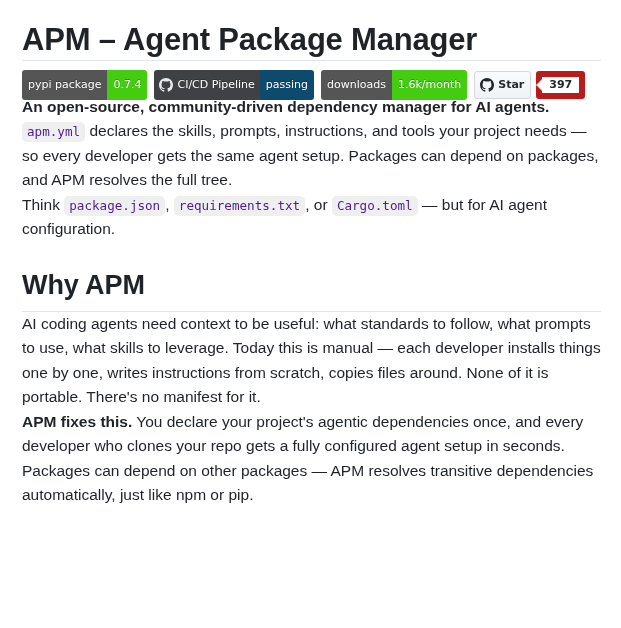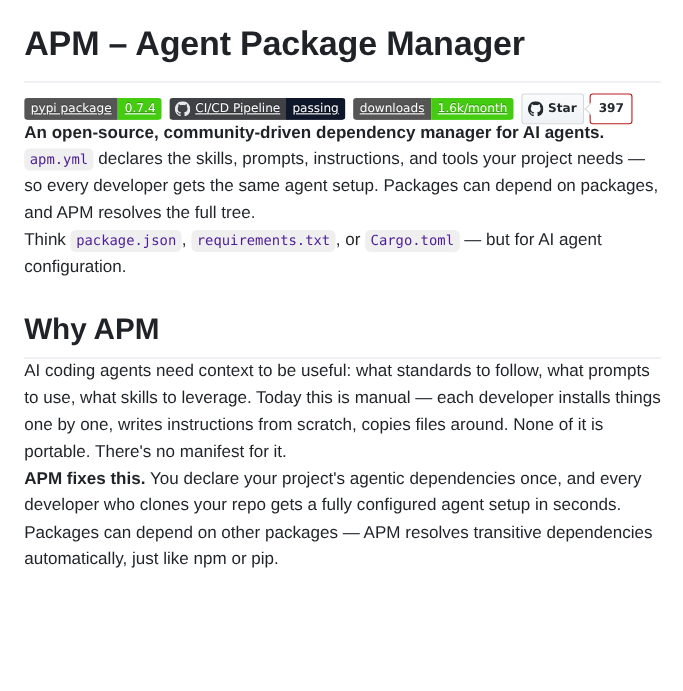--- a/index.html
+++ b/index.html
@@ -23,57 +23,56 @@
   }
 
   
   .h1 {
     font-size: 31px;
     line-height: 1.28;
     font-weight: bold;
     letter-spacing: -0.2px;
     color: #1f2328;
     margin: 4px 0 0 0;
-    padding-bottom: 14px;
+    padding-bottom: 0;
     border-bottom: 1px solid #e2e5e9;
   }
 
   
   .badge-row {
     display: flex;
     align-items: center;
     flex-wrap: nowrap;
     gap: 7px;
     margin-top: 14px;
     height: 20px;
   }
   .badge {
     display: inline-flex;
     align-items: stretch;
-    height: 20px;
+    height: 30px;
     border-radius: 3px;
     overflow: hidden;
     font-size: 11px;
     line-height: 20px;
     font-family: "DejaVu Sans", sans-serif;
     color: #ffffff;
     white-space: nowrap;
-    text-decoration: underline;
   }
   .badge .seg {
     display: inline-flex;
     align-items: center;
     padding: 0 6px;
     text-shadow: 0 -1px 0 rgba(1,1,1,.3);
     font-size: 11px;
   }
   .badge .seg.left   { background: #555555; }
   .badge .seg.left-d { background: #3f4144; }
   .badge .seg.green  { background: #4c1; }
-  .badge .seg.green2 { background: #0f172a; }
+  .badge .seg.green2 { background: #0c4a6e; }
   .badge .seg.icon-pad { padding-left: 5px; padding-right: 5px; gap: 4px; justify-content: space-between; }
 
   .gh-mark { display: inline-block; width: 14px; height: 14px; flex: 0 0 14px; }
 
   
   .star-widget {
     display: inline-flex;
     align-items: stretch;
     height: 28px;
     font-size: 11px;
@@ -91,21 +90,21 @@
     color: #24292e;
     font-weight: bold;
     font-size: 11px;
   }
   .star-count {
     display: inline-flex;
     align-items: center;
     padding: 0 7px;
     margin-left: 5px;
     background: #ffffff;
-    border: 1px solid #b91c1c;
+    border: 6px solid #b91c1c;
     border-radius: 3px;
     color: #24292e;
     font-weight: bold;
     font-size: 11px;
     position: relative;
   }
   .star-count::before {
     content: "";
     position: absolute;
     left: -4px;

